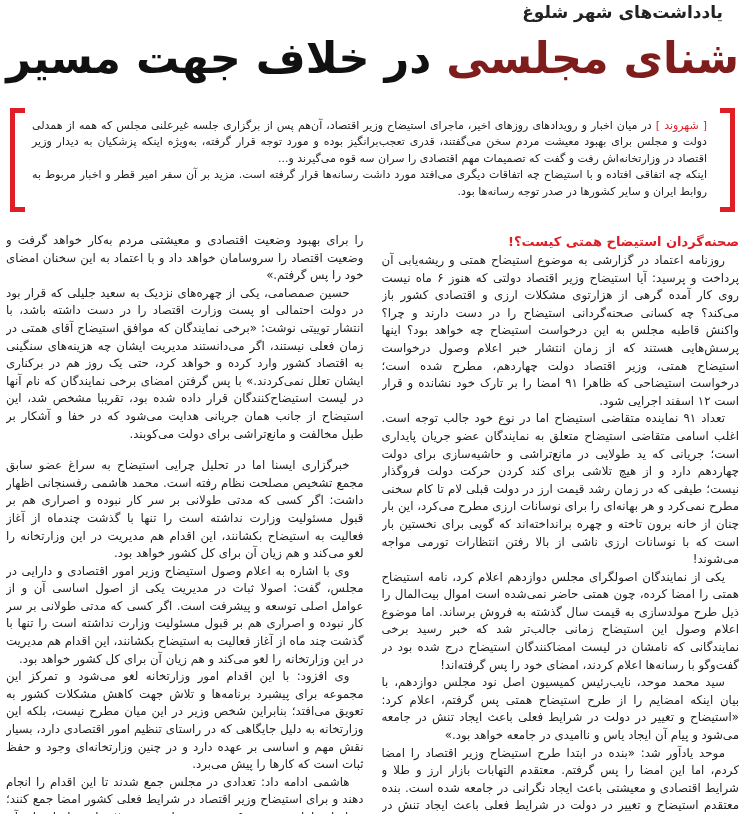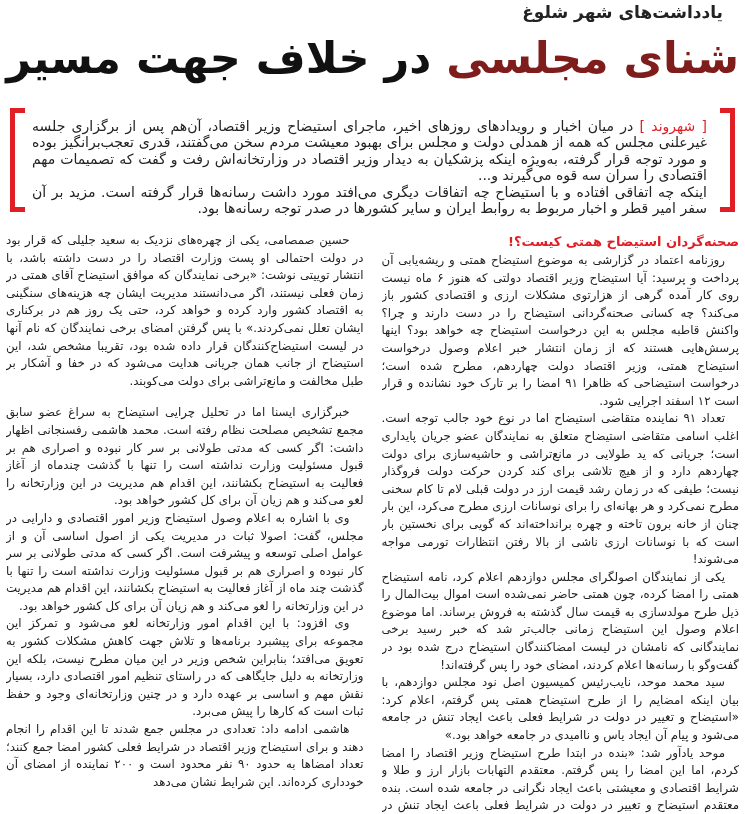--- a/index.html
+++ b/index.html
@@ -60,21 +60,21 @@
   }
   .bracket.left {
     left: 0;
     border-right: none;
   }
   .lead-text {
     position: absolute;
     top: 10px;
     right: 28px;
     left: 22px;
-    font-size: 14px;
+    font-size: 11px;
     line-height: 16.4px;
     text-align: justify;
     color: #222;
   }
   .lead-text .source {
     color: #e01e26;
   }
   .lead-text p {
     margin: 0;
   }
@@ -139,20 +139,21 @@
 <div class="columns">
   <div class="col">
     <h3 class="subhead">صحنه‌گردان استیضاح همتی کیست؟!</h3>
     <p>روزنامه اعتماد در گزارشی به موضوع استیضاح همتی و ریشه‌یابی آن پرداخت و پرسید: آیا استیضاح وزیر اقتصاد دولتی که هنوز ۶ ماه نیست روی کار آمده گرهی از هزارتوی مشکلات ارزی و اقتصادی کشور باز می‌کند؟ چه کسانی صحنه‌گردانی استیضاح را در دست دارند و چرا؟ واکنش قاطبه مجلس به این درخواست استیضاح چه خواهد بود؟ اینها پرسش‌هایی هستند که از زمان انتشار خبر اعلام وصول درخواست استیضاح همتی، وزیر اقتصاد دولت چهاردهم، مطرح شده است؛ درخواست استیضاحی که ظاهرا ۹۱ امضا را بر تارک خود نشانده و قرار است ۱۲ اسفند اجرایی شود.</p>
     <p>تعداد ۹۱ نماینده متقاضی استیضاح اما در نوع خود جالب توجه است. اغلب اسامی متقاضی استیضاح متعلق به نمایندگان عضو جریان پایداری است؛ جریانی که ید طولایی در مانع‌تراشی و حاشیه‌سازی برای دولت چهاردهم دارد و از هیچ تلاشی برای کند کردن حرکت دولت فروگذار نیست؛ طیفی که در زمان رشد قیمت ارز در دولت قبلی لام تا کام سخنی مطرح نمی‌کرد و هر بهانه‌ای را برای نوسانات ارزی مطرح می‌کرد، این بار چنان از خانه برون تاخته و چهره برانداخته‌اند که گویی برای نخستین بار است که با نوسانات ارزی ناشی از بالا رفتن انتظارات تورمی مواجه می‌شوند!</p>
     <p>یکی از نمایندگان اصولگرای مجلس دوازدهم اعلام کرد، نامه استیضاح همتی را امضا کرده، چون همتی حاضر نمی‌شده است اموال بیت‌المال را ذیل طرح مولدسازی به قیمت سال گذشته به فروش برساند. اما موضوع اعلام وصول این استیضاح زمانی جالب‌تر شد که خبر رسید برخی نمایندگانی که نامشان در لیست امضاکنندگان استیضاح درج شده بود در گفت‌وگو با رسانه‌ها اعلام کردند، امضای خود را پس گرفته‌اند!</p>
     <p>سید محمد موحد، نایب‌رئیس کمیسیون اصل نود مجلس دوازدهم، با بیان اینکه امضایم را از طرح استیضاح همتی پس گرفتم، اعلام کرد: «استیضاح و تغییر در دولت در شرایط فعلی باعث ایجاد تنش در جامعه می‌شود و پیام آن ایجاد یاس و ناامیدی در جامعه خواهد بود.»</p>
     <p>موحد یادآور شد: «بنده در ابتدا طرح استیضاح وزیر اقتصاد را امضا کردم، اما این امضا را پس گرفتم. معتقدم التهابات بازار ارز و طلا و شرایط اقتصادی و معیشتی باعث ایجاد نگرانی در جامعه شده است. بنده معتقدم استیضاح و تغییر در دولت در شرایط فعلی باعث ایجاد تنش در جامعه می‌شود و پیام آن ایجاد یاس و ناامیدی در جامعه خواهد بود.» نایب‌رئیس کمیسیون اصل نود مجلس تصریح کرد: «در جلساتی که با وزیر اقتصاد و مجموعه این وزارتخانه داشتم، وزیر بر این مسئله تأکید کرد که تمام تلاش و توان خود</p>
   </div>
   <div class="col">
+    <p class="noindent">را برای بهبود وضعیت اقتصادی و معیشتی مردم به‌کار خواهد گرفت و وضعیت اقتصاد را سروسامان خواهد داد و با اعتماد به این سخنان امضای خود را پس گرفتم.»</p>
     <p>حسین صمصامی، یکی از چهره‌های نزدیک به سعید جلیلی که قرار بود در دولت احتمالی او پست وزارت اقتصاد را در دست داشته باشد، با انتشار توییتی نوشت: «برخی نمایندگان که موافق استیضاح آقای همتی در زمان فعلی نیستند، اگر می‌دانستند مدیریت ایشان چه هزینه‌های سنگینی به اقتصاد کشور وارد کرده و خواهد کرد، حتی یک روز هم در برکناری ایشان تعلل نمی‌کردند.» با پس گرفتن امضای برخی نمایندگان که نام آنها در لیست استیضاح‌کنندگان قرار داده شده بود، تقریبا مشخص شد، این استیضاح از جانب همان جریانی هدایت می‌شود که در خفا و آشکار بر طبل مخالفت و مانع‌تراشی برای دولت می‌کوبند.</p>
     <div class="gap"></div>
     <p>خبرگزاری ایسنا اما در تحلیل چرایی استیضاح به سراغ عضو سابق مجمع تشخیص مصلحت نظام رفته است. محمد هاشمی رفسنجانی اظهار داشت: اگر کسی که مدتی طولانی بر سر کار نبوده و اصراری هم بر قبول مسئولیت وزارت نداشته است را تنها با گذشت چندماه از آغاز فعالیت به استیضاح بکشانند، این اقدام هم مدیریت در این وزارتخانه را لغو می‌کند و هم زیان آن برای کل کشور خواهد بود.</p>
     <p>وی با اشاره به اعلام وصول استیضاح وزیر امور اقتصادی و دارایی در مجلس، گفت: اصولا ثبات در مدیریت یکی از اصول اساسی آن و از عوامل اصلی توسعه و پیشرفت است. اگر کسی که مدتی طولانی بر سر کار نبوده و اصراری هم بر قبول مسئولیت وزارت نداشته است را تنها با گذشت چند ماه از آغاز فعالیت به استیضاح بکشانند، این اقدام هم مدیریت در این وزارتخانه را لغو می‌کند و هم زیان آن برای کل کشور خواهد بود.</p>
     <p>وی افزود: با این اقدام امور وزارتخانه لغو می‌شود و تمرکز این مجموعه برای پیشبرد برنامه‌ها و تلاش جهت کاهش مشکلات کشور به تعویق می‌افتد؛ بنابراین شخص وزیر در این میان مطرح نیست، بلکه این وزارتخانه به دلیل جایگاهی که در راستای تنظیم امور اقتصادی دارد، بسیار نقش مهم و اساسی بر عهده دارد و در چنین وزارتخانه‌ای وجود و حفظ ثبات است که کارها را پیش می‌برد.</p>
     <p>هاشمی ادامه داد: تعدادی در مجلس جمع شدند تا این اقدام را انجام دهند و برای استیضاح وزیر اقتصاد در شرایط فعلی کشور امضا جمع کنند؛ تعداد امضاها به حدود ۹۰ نفر محدود است و ۲۰۰ نماینده از امضای آن خودداری کرده‌اند. این شرایط نشان می‌دهد</p>
   </div>
 </div>
 
 </body></html>

